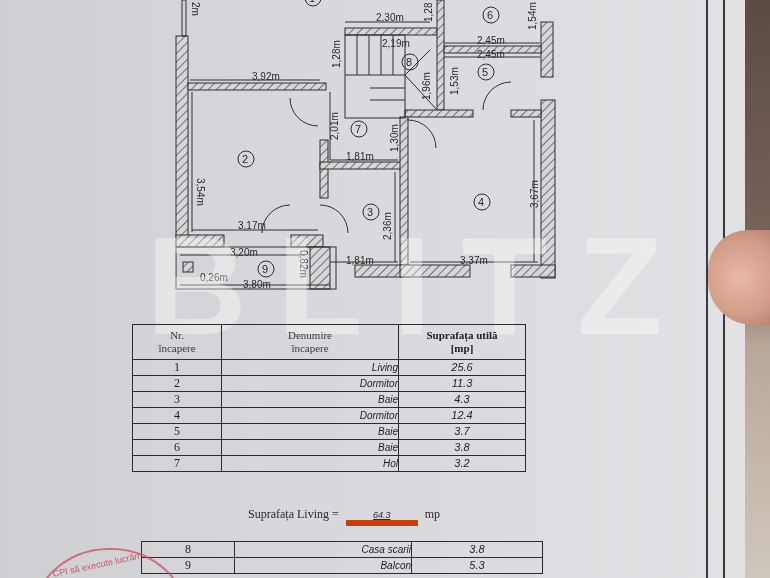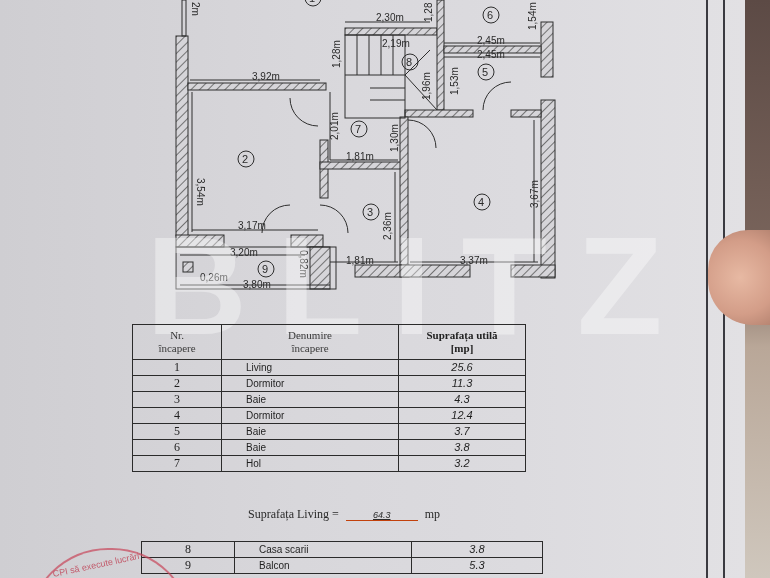--- a/index.html
+++ b/index.html
@@ -36,30 +36,30 @@
     table.rooms {
       position:absolute; border-collapse:collapse; background:transparent;
       font-size:10px; color:#1f1f1f;
     }
     table.rooms td, table.rooms th { border:1px solid #2b2b2b; padding:0; }
     .t1 { left:132px; top:324px; width:394px; }
     .t1 th { font-family:"Liberation Serif", serif; font-weight:normal; font-size:11px; height:34px; line-height:13px; color:#3a3a3a; }
     .t1 th.area { font-weight:bold; color:#222;text-align:center; }
     .t1 td { height:15px; line-height:15px; }
     .c-nr { width:88px; text-align:center; font-family:"Liberation Serif", serif; font-size:12px; }
-    .c-name { width:152px; text-align:left; padding-left:24px !important; }
+    .c-name { width:152px; text-align:right; padding-left:24px !important; font-style:italic; }
     .c-area { text-align:center; font-style:italic; font-size:11px; }
     .t2 { left:141px; top:541px; width:402px; }
     .t2 td { height:15px; line-height:15px; }
 
     .total {
       position:absolute; left:248px; top:507px; font-family:"Liberation Serif", serif; font-size:12px; color:#2a2a2a;
     }
     .total .val {
-      display:inline-block; width:72px; text-align:center; border-bottom:1px solid #c2410c;
+      display:inline-block; width:72px; text-align:center; border-bottom:6px solid #c2410c;
       font-family:"Liberation Sans", sans-serif; font-style:italic; font-size:9px; margin:0 4px;text-decoration:underline;
     }
     .stamp {
       position:absolute; left:28px; top:548px; width:160px; height:80px;
       border:2px solid rgba(200,70,90,0.7); border-radius:80px 80px 0 0; border-bottom:none;
     }
     .stamp-text {
       position:absolute; left:52px; top:560px; font-size:9px; color:rgba(190,60,80,0.8);
       transform:rotate(-12deg); white-space:nowrap;
     }

